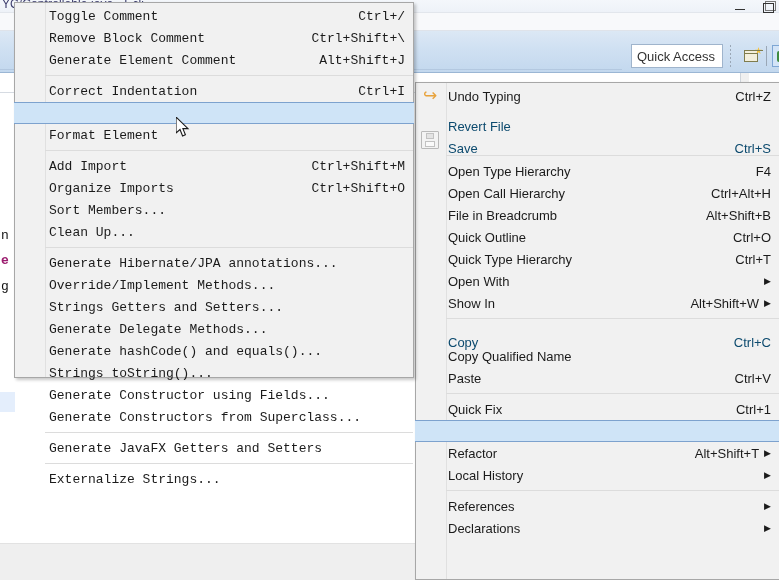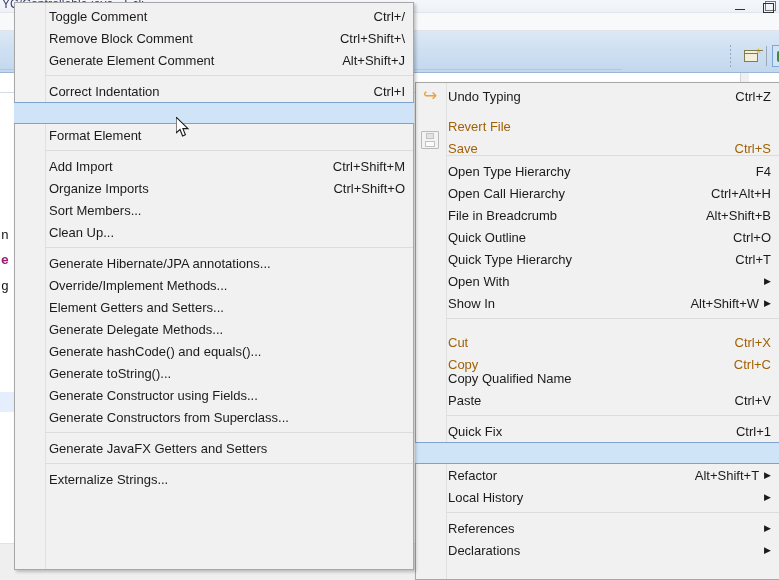--- a/index.html
+++ b/index.html
@@ -289,21 +289,21 @@
     padding-left: 26px;
     color: #1b1b1b;
   }
   .mi-arrow {
     margin-left: 5px;
     font-size: 9px;
     line-height: 1;
     color: #1b1b1b;
   }
   .mi.disabled .mi-label,
-  .mi.disabled .mi-accel { color: #a16207; margin-top: 16px; }
+  .mi.disabled .mi-accel { color: #0c4a6e; margin-top: 16px; }
   .menu-sep {
     height: 1px;
     margin: 4px 0 4px 30px;
     background: #dcdcdc;
   }
 
   
   .sel-overlay {
     position: absolute;
     left: -1px;
@@ -313,21 +313,22 @@
     border-top: 1px solid #7da2ce;
     border-bottom: 1px solid #7da2ce;
     box-sizing: border-box;
     pointer-events: none;
   }
 
   
   #source-menu {
     left: 14px; top: 2px;
     width: 400px;
-    height: 568px;
+    height: 376px;
+    font-family: Liberation Mono, monospace;
   }
   #source-menu .mi { padding-left: 34px; }
 
   
   #context-menu {
     left: 415px; top: 82px;
     width: 364px;
     height: 498px;
     border-right: none;
   }
@@ -399,20 +400,23 @@
   <div class="editor-vscroll"></div>
   <div class="editor-right-pane"></div>
   <div class="right-marks rm-1"></div>
   <div class="right-marks rm-2"></div>
   <div class="right-blue-box"></div>
 
   <div class="status-strip"></div>
 
   <div class="toolbar">
     <div class="toolbar-underline"></div>
+  </div>
+  <div class="quick-access">
+    <span class="quick-access-label">Quick Access</span>
   </div>
   <div class="tb-grip"></div>
   <div class="tb-icon tb-icon-1">
     <span class="tb-star"></span>
   </div>
   <div class="tb-sep"></div>
   <div class="tb-icon tb-icon-2"></div>
 
   <div class="menubar"></div>
 
@@ -466,24 +470,20 @@
         <span class="mi-label">Open With</span>
         <span class="mi-arrow" style="margin-left: auto;">▶</span>
       </div>
       <div class="mi">
         <span class="mi-label">Show In</span>
         <span class="mi-accel">Alt+Shift+W</span>
         <span class="mi-arrow">▶</span>
       </div>
       <div class="menu-sep"></div>
       <div class="mi disabled">
-        <span class="mi-label">Cut</span>
-        <span class="mi-accel">Ctrl+X</span>
-      </div>
-      <div class="mi disabled">
         <span class="mi-label">Copy</span>
         <span class="mi-accel">Ctrl+C</span>
       </div>
       <div class="mi">
         <span class="mi-label">Copy Qualified Name</span>
       </div>
       <div class="mi">
         <span class="mi-label">Paste</span>
         <span class="mi-accel">Ctrl+V</span>
       </div>
@@ -563,30 +563,30 @@
         <span class="mi-label">Clean Up...</span>
       </div>
       <div class="menu-sep"></div>
       <div class="mi">
         <span class="mi-label">Generate Hibernate/JPA annotations...</span>
       </div>
       <div class="mi">
         <span class="mi-label">Override/Implement Methods...</span>
       </div>
       <div class="mi">
-        <span class="mi-label">Element Getters and Setters...</span>
+        <span class="mi-label">Strings Getters and Setters...</span>
       </div>
       <div class="mi">
         <span class="mi-label">Generate Delegate Methods...</span>
       </div>
       <div class="mi">
         <span class="mi-label">Generate hashCode() and equals()...</span>
       </div>
       <div class="mi">
-        <span class="mi-label">Generate toString()...</span>
+        <span class="mi-label">Strings toString()...</span>
       </div>
       <div class="mi">
         <span class="mi-label">Generate Constructor using Fields...</span>
       </div>
       <div class="mi">
         <span class="mi-label">Generate Constructors from Superclass...</span>
       </div>
       <div class="menu-sep"></div>
       <div class="mi">
         <span class="mi-label">Generate JavaFX Getters and Setters</span>

